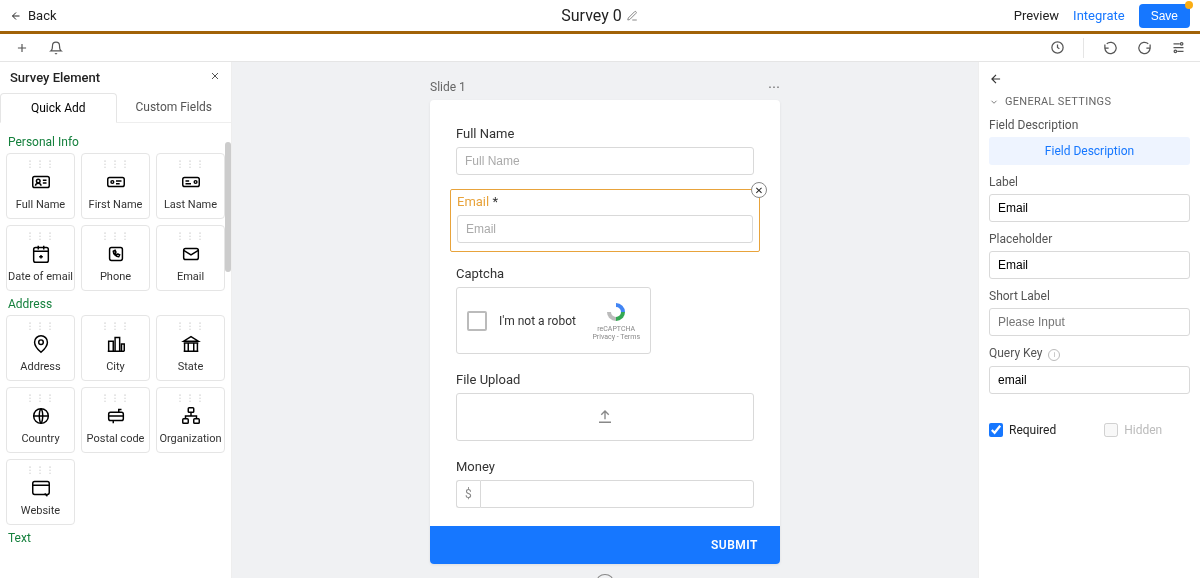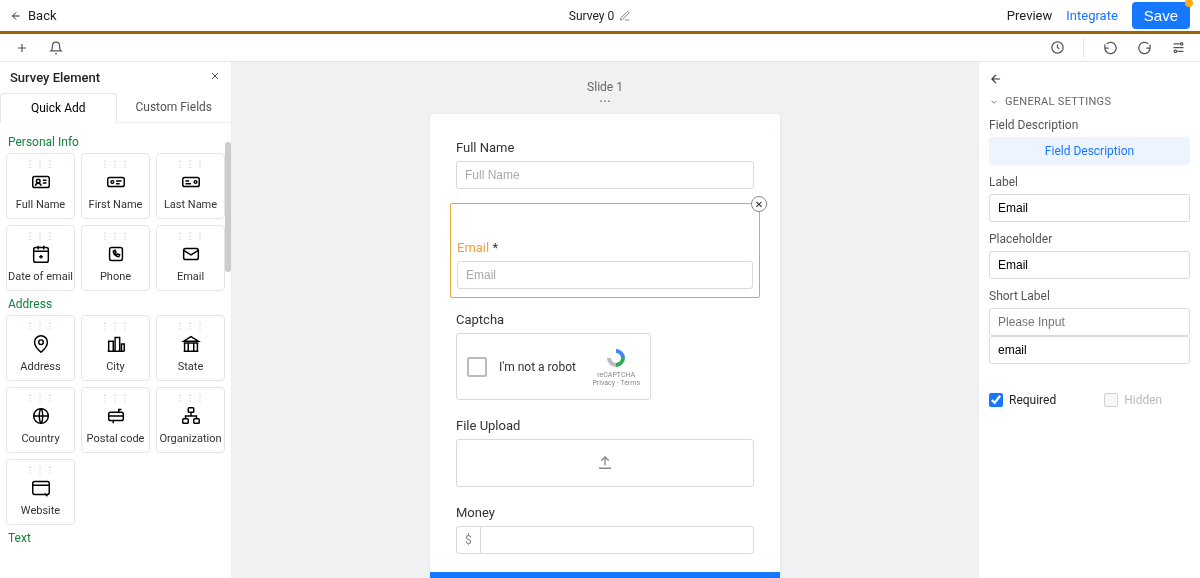--- a/index.html
+++ b/index.html
@@ -1,23 +1,23 @@
 <!DOCTYPE html>
 <html><head>
 <meta charset="utf-8">
 <style>
   * { box-sizing: border-box; margin: 0; padding: 0; }
   body { font-family: -apple-system, BlinkMacSystemFont, "Segoe UI", Roboto, sans-serif; font-size: 13px; color: #222; background: #fff; width: 1200px; height: 578px; overflow: hidden; }
   .topbar { height: 34px; border-bottom: 3px solid #a16207; display: flex; align-items: center; padding: 0 10px; position: relative; }
   .back { display: flex; align-items: center; gap: 6px; cursor: pointer; font-size: 13px; }
   .title-wrap { position: absolute; left: 50%; transform: translateX(-50%); display: flex; align-items: center; gap: 5px; }
-  .title { font-size: 12px; }
+  .title { font-size: 16px; }
   .topright { margin-left: auto; display: flex; align-items: center; gap: 14px; }
   .link-integrate { color: #1677ff; cursor: pointer; }
-  .btn-save { background: #1677ff; color: #fff; border: none; border-radius: 4px; padding: 5px 12px; font-size: 15px; cursor: pointer; position: relative; }
+  .btn-save { background: #1677ff; color: #fff; border: none; border-radius: 4px; padding: 5px 12px; font-size: 12px; cursor: pointer; position: relative; }
   .btn-save::after { content:""; position:absolute; top:-3px; right:-3px; width:8px; height:8px; background:#faad14; border-radius:50%; }
   .toolbar { height: 28px; border-bottom: 1px solid #e5e5e5; display: flex; align-items: center; padding: 0 14px; gap: 18px; }
   .toolbar .spacer { flex: 1; }
   .tool-icon { width:16px; height:16px; display:flex; align-items:center; justify-content:center; cursor:pointer; color:#555; }
   .divider { width:1px; height:20px; background:#e5e5e5; }
 
   .workspace { display: flex; height: calc(578px - 62px); }
   .panel-left { width: 232px; border-right: 1px solid #eee; display:flex; flex-direction:column; position:relative; }
   .panel-head { display:flex; align-items:center; justify-content:space-between; padding: 8px 10px; font-size:13px; font-weight:500; }
   .close-x { cursor:pointer; color:#555; }
@@ -27,29 +27,29 @@
   .scroll { overflow-y:auto; padding: 6px 6px 10px 6px; }
   .section-label { font-size:12px; color:#15803d; padding: 6px 2px 4px 2px; }
   .grid { display:grid; grid-template-columns: repeat(3, 1fr); gap:6px; }
   .card { border:1px solid #e5e5e5; border-radius:4px; height:66px; display:flex; flex-direction:column; align-items:center; justify-content:center; gap:5px; cursor:grab; background:#fff; }
   .card .dots { color:#bbb; font-size:9px; line-height:4px; letter-spacing:1px; }
   .card svg { width:22px; height:22px; }
   .card .lbl { font-size:11px; color:#333; }
   .vscroll { position:absolute; right:0; top:80px; width:6px; height:130px; background:#ccc; border-radius:3px; }
 
   .canvas { flex:1; background:#f0f1f3; display:flex; flex-direction:column; align-items:center; padding: 18px 0; overflow:auto; }
-  .slide-head { width: 350px; display:flex; align-items:center; justify-content:space-between; color:#666; font-size:12px; margin-bottom:6px;flex-direction:column; }
+  .slide-head { width: 350px; display:flex; align-items:center; justify-content:space-between; color:#666; font-size:12px; margin-bottom:6px; }
   .form-card { width:350px; background:#fff; border-radius:4px; box-shadow:0 1px 3px rgba(0,0,0,.08); padding: 26px 26px 0 26px; position:relative; }
   .form-field { margin-bottom:18px; }
   .flabel { font-size:13px; color:#333; margin-bottom:6px; }
   .req { color:#333; }
   .finput { width:100%; border:1px solid #d9d9d9; border-radius:3px; padding:6px 8px; font-size:12px; color:#333; }
   .finput::placeholder { color:#aaa; }
   .selected-wrap { border:1px solid #e8a33b; border-radius:2px; padding: 4px 6px 8px 6px; margin: -4px -6px 14px -6px; position:relative; }
-  .selected-wrap .flabel { color:#e8a33b;margin-top:32px; }
+  .selected-wrap .flabel { color:#e8a33b; }
   .field-remove { position:absolute; top:-8px; right:-8px; width:16px; height:16px; border-radius:50%; border:1px solid #888; background:#fff; display:flex; align-items:center; justify-content:center; font-size:10px; cursor:pointer; }
   .captcha { border:1px solid #d9d9d9; border-radius:3px; width:195px; padding:12px 10px; display:flex; align-items:center; gap:12px; }
   .captcha .cb { width:20px; height:20px; border:2px solid #bbb; border-radius:2px; cursor:pointer; }
   .captcha .txt { font-size:12px; color:#333; flex:1; }
   .captcha .logo { text-align:center; font-size:7px; color:#888; }
   .captcha .logo svg { width:24px; height:24px; display:block; margin:0 auto 1px; }
   .upload { border:1px solid #d9d9d9; border-radius:3px; height:48px; display:flex; align-items:center; justify-content:center; cursor:pointer; }
   .money-wrap { display:flex; }
   .money-prefix { border:1px solid #d9d9d9; border-right:none; border-radius:3px 0 0 3px; padding:6px 8px; color:#888; font-size:12px; }
   .money-input { border-radius:0 3px 3px 0; }
@@ -343,20 +343,24 @@
 
     <div class="rlabel">Label</div>
     <input class="rinput" value="Email" style="">
 
     <div class="rlabel">Placeholder</div>
     <input class="rinput" value="Email" style="">
 
     <div class="rlabel">Short Label</div>
     <input class="rinput" placeholder="Please Input" style="">
 
+    <div class="rlabel">
+      <span>Query Key</span>
+      <span class="info-dot">i</span>
+    </div>
     <input class="rinput" value="email" style="">
 
     <div class="check-row">
       <label class="chk">
         <input type="checkbox" checked="" style="">
         <span>Required</span>
       </label>
       <label class="chk disabled">
         <input type="checkbox" disabled="" style="">
         <span>Hidden</span>

